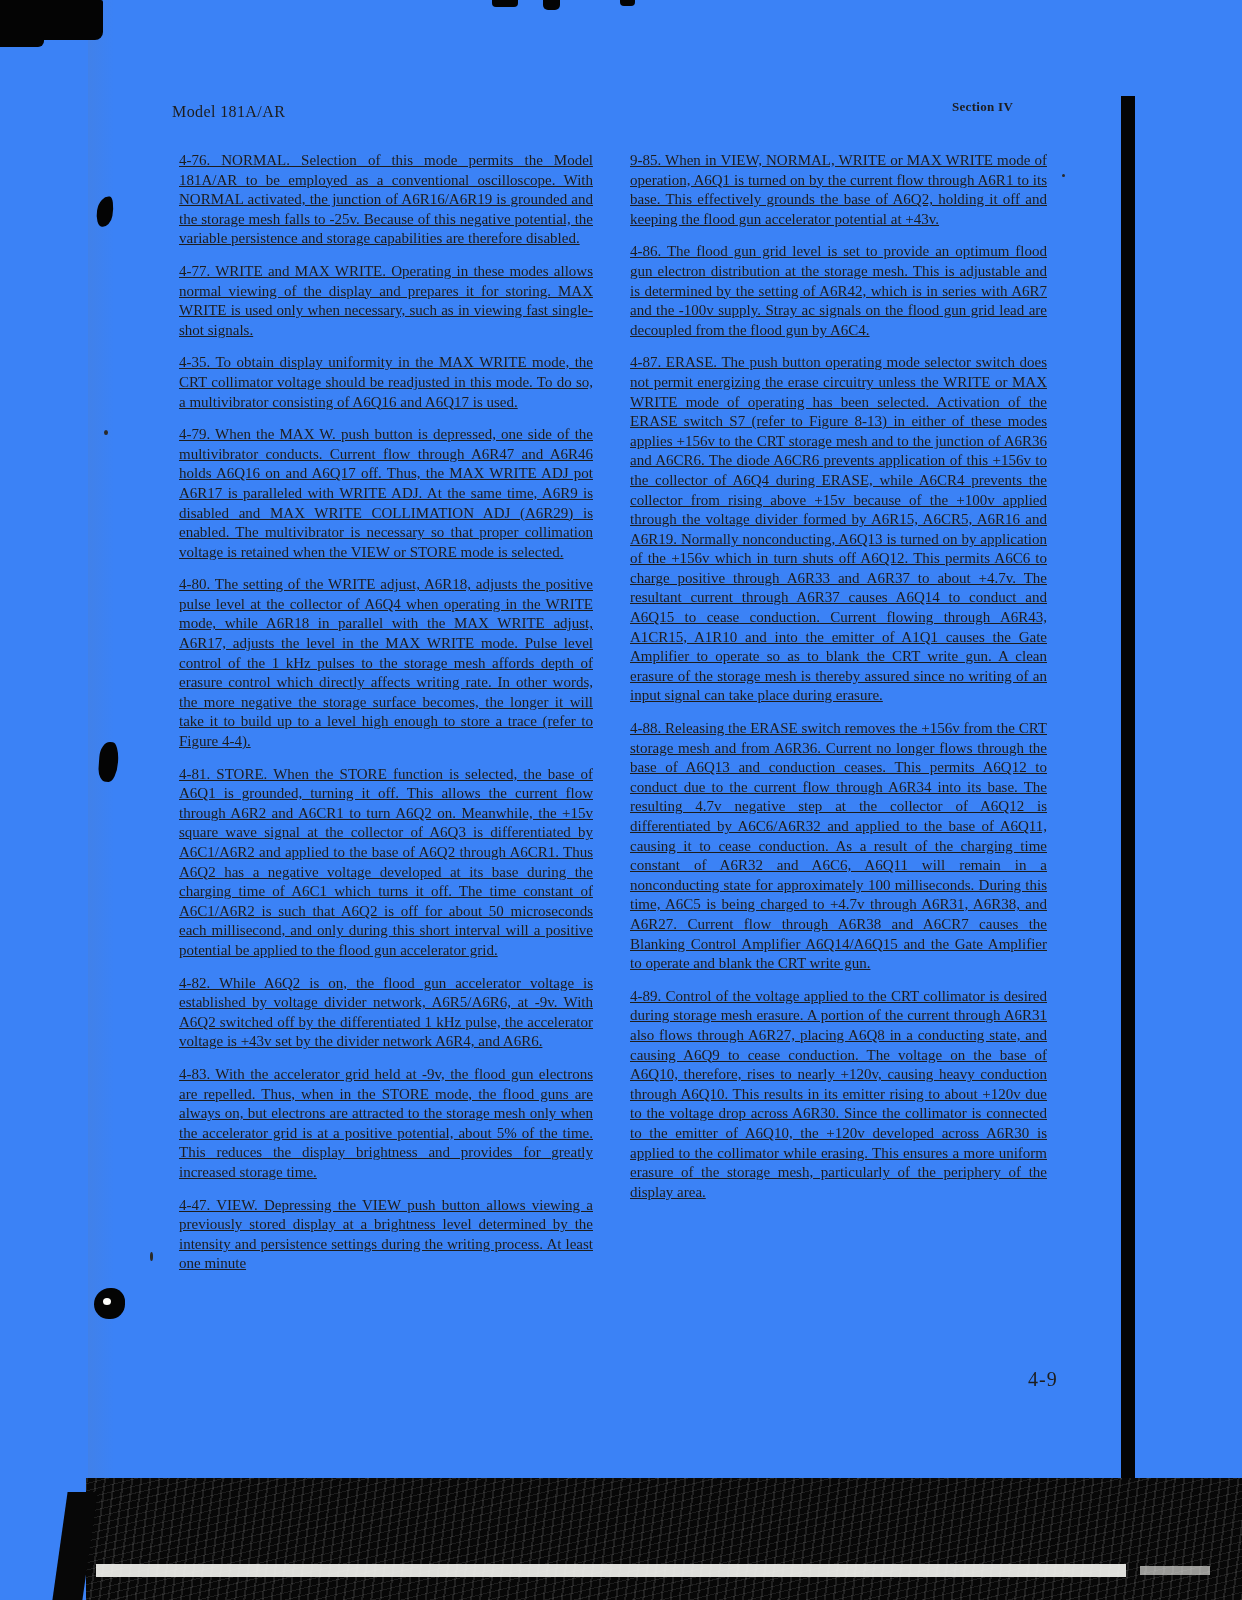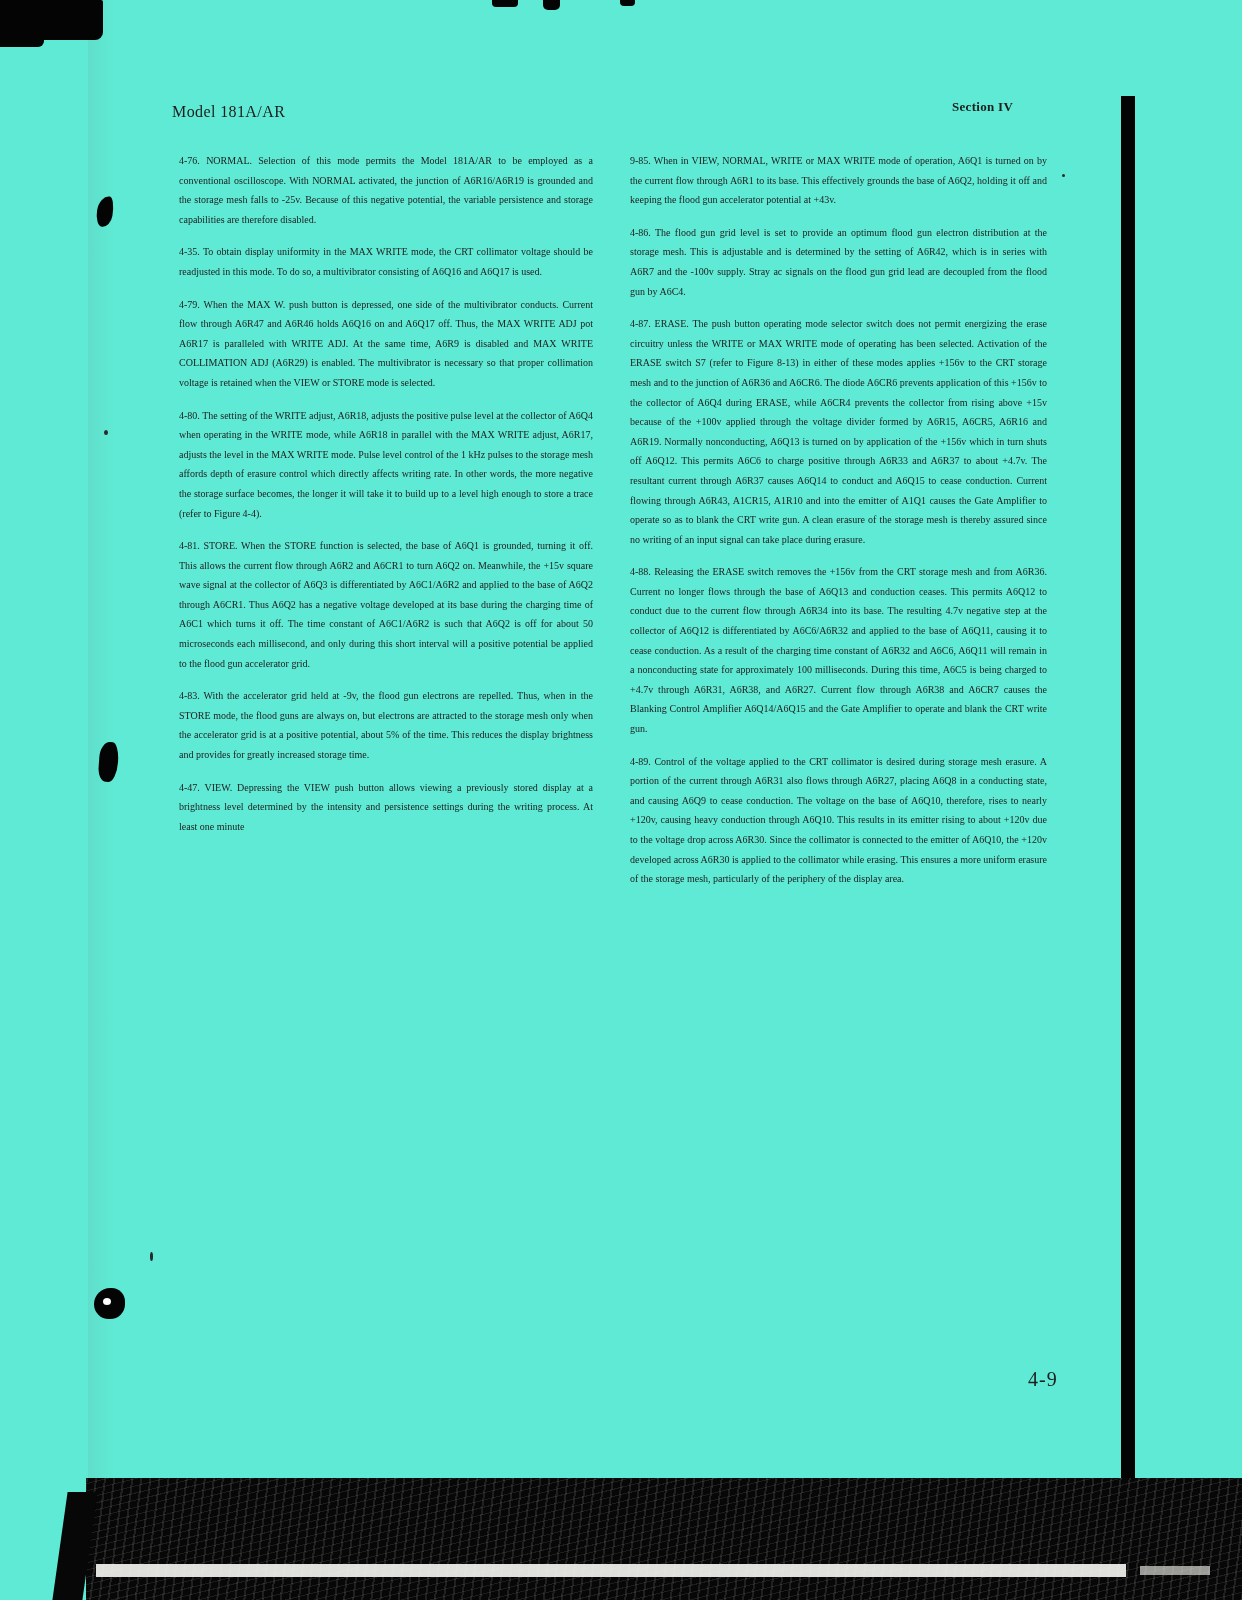--- a/index.html
+++ b/index.html
@@ -1,42 +1,43 @@
 <!DOCTYPE html>
 <html><head>
 <meta charset="utf-8">
 <style>
   html,body { margin:0; padding:0; background:#e8e8e6; }
   .page {
     position:relative;
     width:1242px; height:1600px;
     margin:0 auto;
-    background:#5eead4;
+    background:#3b82f6;
     overflow:hidden;
     font-family:"Liberation Serif","DejaVu Serif",serif;
     color:#1d1d1d;
   }
   
   .left-streak {
     position:absolute; left:88px; top:0; width:26px; height:1600px;
     background:linear-gradient(to right, rgba(120,120,120,0.10), rgba(120,120,120,0.0));
     pointer-events:none;
   }
   .header-left {
     position:absolute; left:172px; top:103px;
     font-size:16px; letter-spacing:0.4px;
   }
   .header-right {
     position:absolute; left:952px; top:99px;
     font-size:13px; font-weight:bold; letter-spacing:0.3px;
   }
   .col {
     position:absolute; top:151px;
-    font-size:10px; line-height:19.6px;
+    font-size:15px; line-height:19.6px;
     text-align:justify;
+    text-decoration:underline;
   }
   .col p { margin:0 0 13px 0; }
   .col-left  { left:179px; width:414px; }
   .col-right { left:630px; width:417px; }
   .page-number {
     position:absolute; left:1028px; top:1368px;
     font-size:20px; letter-spacing:1px;
   }
 
   
@@ -97,24 +98,26 @@
 
 <div class="page">
 
   <div class="left-streak"></div>
 
   <span class="header-left">Model 181A/AR</span>
   <span class="header-right">Section IV</span>
 
   <div class="col col-left">
     <p>4-76. NORMAL.  Selection of this mode permits the Model 181A/AR to be employed as a conventional oscilloscope.  With NORMAL activated, the junction of A6R16/A6R19 is grounded and the storage mesh falls to -25v.  Because of this negative potential, the variable persistence and storage capabilities are therefore disabled.</p>
+    <p>4-77. WRITE and MAX WRITE.   Operating in these modes allows normal viewing of the display and prepares it for storing.  MAX WRITE is used only when necessary, such as in viewing fast single-shot signals.</p>
     <p>4-35. To obtain display uniformity in the MAX WRITE mode, the CRT collimator voltage should be readjusted in this mode.  To do so, a multivibrator consisting of A6Q16 and A6Q17 is used.</p>
     <p>4-79. When the MAX W. push button is depressed, one side of the multivibrator conducts.   Current flow through A6R47 and A6R46 holds A6Q16 on and A6Q17 off.  Thus, the MAX WRITE ADJ pot A6R17 is paralleled with WRITE ADJ.  At the same time, A6R9 is disabled and MAX WRITE COLLIMATION ADJ (A6R29) is enabled.   The multivibrator is necessary so that proper collimation voltage is retained when the VIEW or STORE mode is selected.</p>
     <p>4-80. The setting of the WRITE adjust, A6R18, adjusts the positive pulse level at the collector of A6Q4 when operating in the WRITE mode, while A6R18 in parallel with the MAX WRITE adjust, A6R17, adjusts the level in the MAX WRITE mode.   Pulse level control of the 1 kHz pulses to the storage mesh affords depth of erasure control which directly affects writing rate.   In other words, the more negative the storage surface becomes, the longer it will take it to build up to a level high enough to store a trace (refer to Figure 4-4).</p>
     <p>4-81. STORE.  When the STORE function is selected, the base of A6Q1 is grounded, turning it off.   This allows the current flow through A6R2 and A6CR1 to turn A6Q2 on.  Meanwhile, the +15v square wave signal at the collector of A6Q3 is differentiated by A6C1/A6R2 and applied to the base of A6Q2 through A6CR1. Thus A6Q2 has a negative voltage developed at its base during the charging time of A6C1 which turns it off. The time constant of A6C1/A6R2 is such that A6Q2 is off for about 50 microseconds each millisecond, and only during this short interval will a positive potential be applied to the flood gun accelerator grid.</p>
+    <p>4-82. While A6Q2 is on, the flood gun accelerator voltage is established by voltage divider network, A6R5/A6R6, at -9v.    With A6Q2 switched off by the differentiated 1 kHz pulse, the accelerator voltage is +43v set by the divider network A6R4, and A6R6.</p>
     <p>4-83. With the accelerator grid held at -9v, the flood gun electrons are repelled.  Thus, when in the STORE mode, the flood guns are always on, but electrons are attracted to the storage mesh only when the accelerator grid is at a positive potential, about 5% of the time.  This reduces the display brightness and provides for greatly increased storage time.</p>
     <p>4-47. VIEW.  Depressing the VIEW push button allows viewing a previously stored display at a brightness level determined by the intensity and persistence settings during the writing process.  At least one minute</p>
   </div>
 
   <div class="col col-right">
     <p>9-85. When in VIEW, NORMAL, WRITE or MAX WRITE mode of operation, A6Q1 is turned on by the current flow through A6R1 to its base.  This effectively grounds the base of A6Q2, holding it off and keeping the flood gun accelerator potential at +43v.</p>
     <p>4-86. The flood gun grid level is set to provide an optimum flood gun electron distribution at the storage mesh.  This is adjustable and is determined by the setting of A6R42, which is in series with A6R7 and the -100v supply.  Stray ac signals on the flood gun grid lead are decoupled from the flood gun by A6C4.</p>
     <p>4-87. ERASE.  The push button operating mode selector switch does not permit energizing the erase circuitry unless the WRITE or MAX WRITE mode of operating has been selected.  Activation of the ERASE switch S7 (refer to Figure 8-13) in either of these modes applies +156v to the CRT storage mesh and to the junction of A6R36 and A6CR6.  The diode A6CR6 prevents application of this +156v to the collector of A6Q4 during ERASE, while A6CR4 prevents the collector from rising above +15v because of the +100v applied through the voltage divider formed by A6R15, A6CR5, A6R16 and A6R19.  Normally nonconducting, A6Q13 is turned on by application of the +156v which in turn shuts off A6Q12.  This permits A6C6 to charge positive through A6R33 and A6R37 to about +4.7v.  The resultant current through A6R37 causes A6Q14 to conduct and A6Q15 to cease conduction.  Current flowing through A6R43, A1CR15, A1R10 and into the emitter of A1Q1 causes the Gate Amplifier to operate so as to blank the CRT write gun.   A clean erasure of the storage mesh is thereby assured since no writing of an input signal can take place during erasure.</p>
     <p>4-88. Releasing the ERASE switch removes the +156v from the CRT storage mesh and from A6R36.  Current no longer flows through the base of A6Q13 and conduction ceases.  This permits A6Q12 to conduct due to the current flow through A6R34 into its base.  The resulting 4.7v negative step at the collector of A6Q12 is differentiated by A6C6/A6R32 and applied to the base of A6Q11, causing it to cease conduction.  As a result of the charging time constant of A6R32 and A6C6, A6Q11 will remain in a nonconducting state for approximately 100 milliseconds.   During this time, A6C5 is being charged to +4.7v through A6R31, A6R38, and A6R27. Current flow through A6R38 and A6CR7 causes the Blanking Control Amplifier A6Q14/A6Q15 and the Gate Amplifier to operate and blank the CRT write gun.</p>
     <p>4-89. Control of the voltage applied to the CRT collimator is desired during storage mesh erasure.  A portion of the current through A6R31 also flows through A6R27, placing A6Q8 in a conducting state, and causing A6Q9 to cease conduction.  The voltage on the base of A6Q10, therefore, rises to nearly +120v, causing heavy conduction through A6Q10.  This results in its emitter rising to about +120v due to the voltage drop across A6R30.  Since the collimator is connected to the emitter of A6Q10, the +120v developed across A6R30 is applied to the collimator while erasing.  This ensures a more uniform erasure of the storage mesh, particularly of the periphery of the display area.</p>

